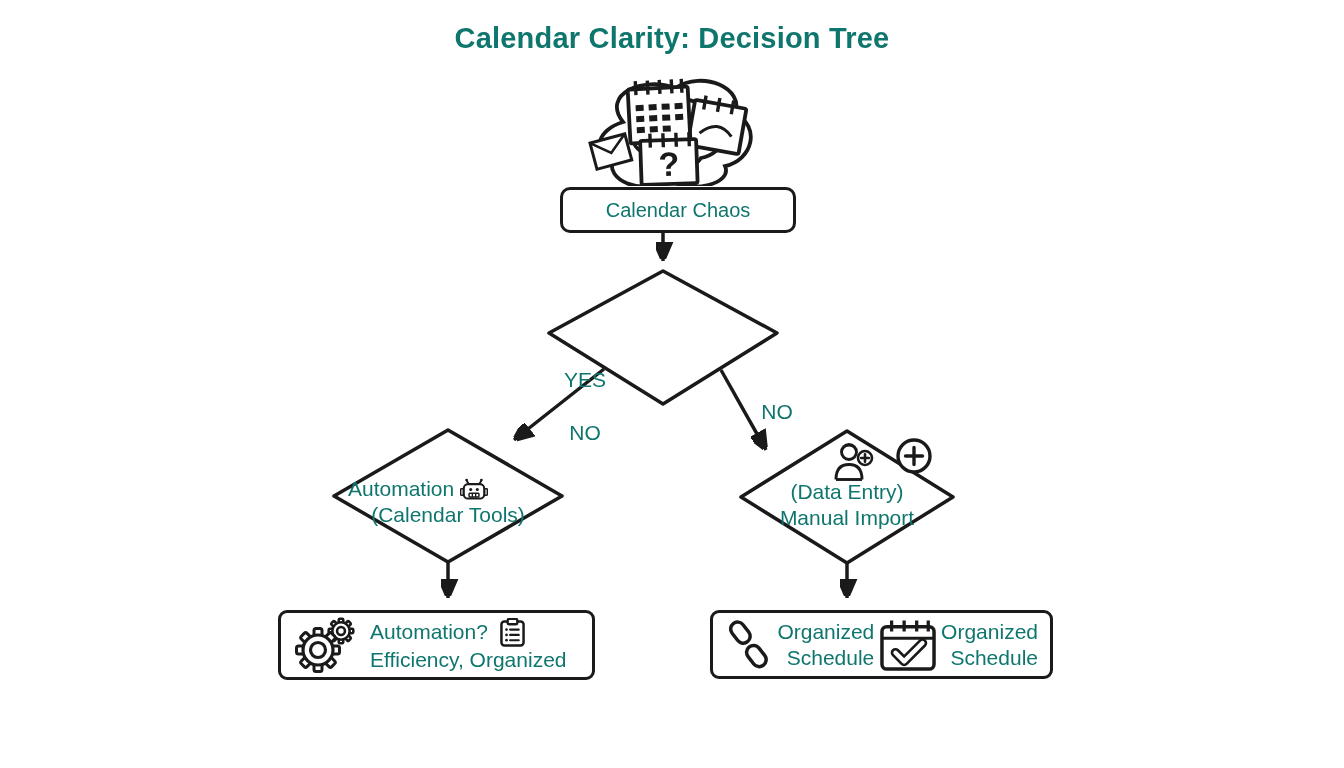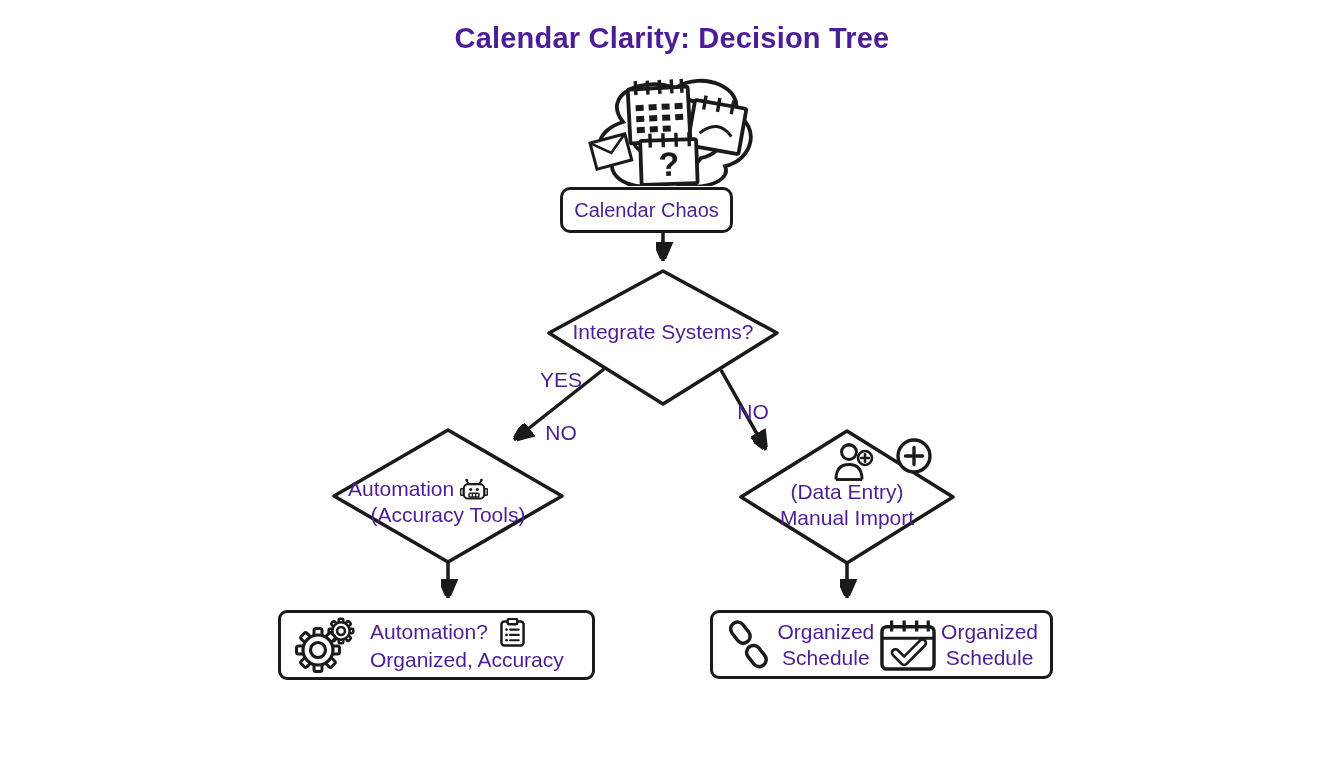--- a/index.html
+++ b/index.html
@@ -1,43 +1,43 @@
 <!DOCTYPE html>
 <html><head>
 <meta charset="utf-8">
 <style>
   html,body{margin:0;padding:0;background:#fff;}
   .stage{
     position:relative;width:1344px;height:768px;background:#ffffff;
-    font-family:"Liberation Sans",sans-serif;color:#4c1d95;overflow:hidden;
+    font-family:"Liberation Sans",sans-serif;color:#0f766e;overflow:hidden;
   }
   .title{
     position:absolute;left:0;top:22px;width:100%;text-align:center;
     font-size:29px;font-weight:600;letter-spacing:.2px;
   }
   .node-box{
     position:absolute;box-sizing:border-box;background:#fff;
     border:3px solid #1a1a1a;border-radius:10px;
     display:flex;align-items:center;justify-content:center;
     font-size:20px;
   }
   .result-box{
     position:absolute;box-sizing:border-box;background:#fff;
     border:3.5px solid #1a1a1a;border-radius:9px;
     display:flex;align-items:center;font-size:21px;
   }
   .diamond-label{
     position:absolute;text-align:center;font-size:21px;line-height:26px;
   }
   .edge-label{
-    position:absolute;font-size:21px;font-weight:500;text-align:center;width:54px;
+    position:absolute;font-size:21px;font-weight:500;text-align:center;width:54px;margin-left:24px;
   }
   .line1row{display:flex;align-items:center;gap:6px;}
   .txtcol{display:flex;flex-direction:column;justify-content:center;line-height:26px;}
-  .ctr{text-align:center;}
+  .ctr{text-align:right;}
   svg{display:block;}
   .layer{position:absolute;left:0;top:0;}
 </style>
 </head>
 <body>
 
 <div class="stage">
 
   <div class="title">Calendar Clarity: Decision Tree</div>
 
@@ -98,25 +98,24 @@
 
     <g>
       <circle cx="914" cy="456" r="16" fill="#fff" stroke="#1a1a1a" stroke-width="3.4"></circle>
       <path d="M905.5,456 H922.5 M914,447.5 V464.5" stroke="#1a1a1a" stroke-width="3.4" stroke-linecap="round"></path>
     </g>
 
     <line x1="448" y1="562" x2="448" y2="598" stroke="#1a1a1a" stroke-width="3.5" marker-end="url(#arrow)"></line>
     <line x1="847" y1="563" x2="847" y2="598" stroke="#1a1a1a" stroke-width="3.5" marker-end="url(#arrow)"></line>
   </svg>
 
-  <div class="node-box" style="left:560px;top:187px;width:173px;height:46px;">
+  <div class="node-box" style="left:560px;top:187px;width:236px;height:46px;">
     <span>Calendar Chaos</span>
   </div>
 
-  <div class="diamond-label" style="left:553px;top:319px;width:220px;">Integrate Systems?</div>
 
   <div class="edge-label" style="left:534px;top:368px;">YES</div>
   <div class="edge-label" style="left:534px;top:421px;">NO</div>
   <div class="edge-label" style="left:726px;top:400px;">NO</div>
 
   <div class="diamond-label" style="left:348px;top:476px;width:200px;">
     <div class="line1row">
       <span>Automation</span>
       <svg width="28" height="25" viewBox="0 0 34 28">
         <path d="M11,8 L8,3 M23,8 L26,3" stroke="#1a1a1a" stroke-width="2.2" fill="none"></path>
@@ -124,21 +123,21 @@
           <circle cx="26" cy="2.6" r="1.7" fill="#1a1a1a"></circle>
         <rect x="0.8" y="13" width="3.4" height="8" rx="1" fill="#fff" stroke="#1a1a1a" stroke-width="1.8"></rect>
         <rect x="29.8" y="13" width="3.4" height="8" rx="1" fill="#fff" stroke="#1a1a1a" stroke-width="1.8"></rect>
         <rect x="4.6" y="7.5" width="24.8" height="17.5" rx="5" fill="#fff" stroke="#1a1a1a" stroke-width="2.5"></rect>
         <circle cx="13" cy="14" r="1.9" fill="#1a1a1a"></circle>
           <circle cx="21" cy="14" r="1.9" fill="#1a1a1a"></circle>
         <rect x="11" y="18.6" width="12" height="4.4" rx="1" fill="none" stroke="#1a1a1a" stroke-width="1.8"></rect>
         <path d="M15,18.6 V23 M19,18.6 V23" stroke="#1a1a1a" stroke-width="1.6"></path>
       </svg>
     </div>
-    <div>(Accuracy Tools)</div>
+    <div>(Calendar Tools)</div>
   </div>
 
   <svg class="layer" style="left:830px;top:441px;" width="52" height="41" viewBox="0 0 52 41">
     <circle cx="19" cy="11" r="7.5" fill="#fff" stroke="#1a1a1a" stroke-width="2.9"></circle>
     <path d="M12,9 Q14,4.5 19,4.5 Q24,4.5 26,9" fill="none" stroke="#1a1a1a" stroke-width="2.2"></path>
     <path d="M6,38.5 Q6,23.5 19,23.5 Q32,23.5 32,38.5" fill="#fff" stroke="#1a1a1a" stroke-width="2.9"></path>
     <path d="M6,38.5 L32,38.5" stroke="#1a1a1a" stroke-width="2.9"></path>
     <circle cx="35" cy="17" r="7" fill="#fff" stroke="#1a1a1a" stroke-width="2.6"></circle>
     <path d="M31.2,17 H38.8 M35,13.2 V20.8" stroke="#1a1a1a" stroke-width="2.6" stroke-linecap="round"></path>
   </svg>
@@ -187,21 +186,21 @@
           <g stroke="#1a1a1a" stroke-width="2.2" stroke-linecap="round">
             <path d="M10.5,12 H19.5 M10.5,17.5 H19.5 M10.5,23 H19.5"></path>
           </g>
           <g fill="#1a1a1a">
             <circle cx="6.8" cy="12" r="1.4"></circle>
               <circle cx="6.8" cy="17.5" r="1.4"></circle>
               <circle cx="6.8" cy="23" r="1.4"></circle>
           </g>
         </svg>
       </div>
-      <div>Organized, Accuracy</div>
+      <div>Efficiency, Organized</div>
     </div>
   </div>
 
   <div class="result-box" style="left:710px;top:610px;width:343px;height:69px;padding:0 12px;justify-content:space-between;">
     <svg width="48" height="56" viewBox="0 0 52 58">
       <g transform="rotate(-38 17 16)">
         <rect x="9.5" y="3" width="15" height="25" rx="7.5" fill="none" stroke="#1a1a1a" stroke-width="3.8"></rect>
       </g>
       <g transform="rotate(-38 34 41)">
         <rect x="26.5" y="28.5" width="15" height="25" rx="7.5" fill="none" stroke="#1a1a1a" stroke-width="3.8"></rect>

